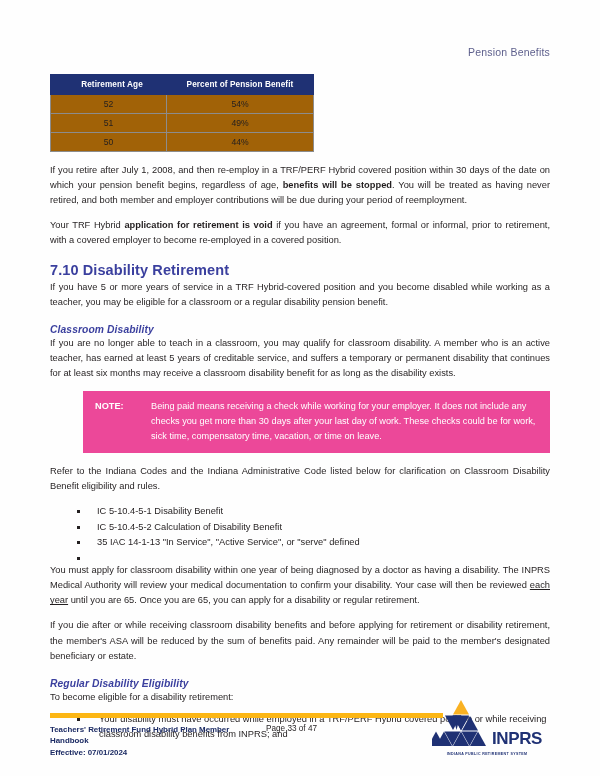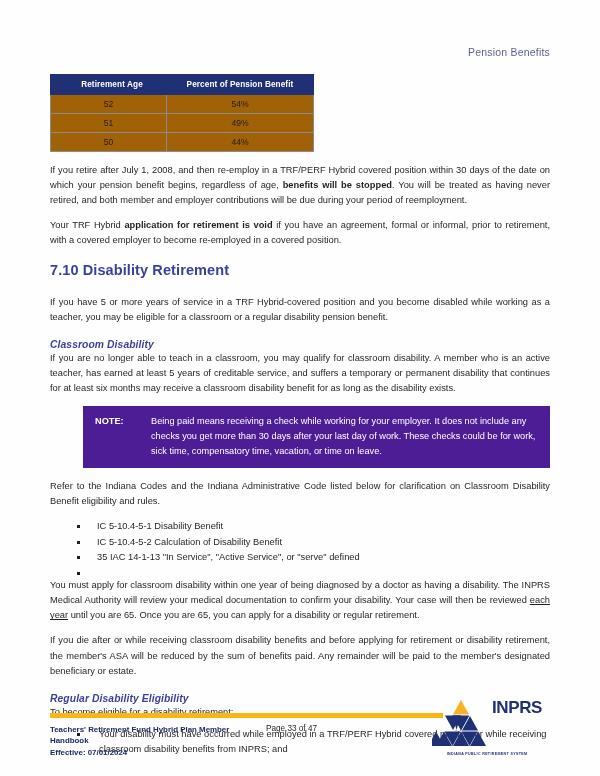--- a/index.html
+++ b/index.html
@@ -76,35 +76,35 @@
     color: #231f20;
   }
   p.body b { font-weight: bold; }
   p.body u { text-decoration: underline; }
 
   
   h2.section-title {
     font-size: 14.5px;
     color: #3a3f9e;
     font-weight: bold;
-    margin: 14px 0 17px 0;
+    margin: 14px 0 2px 0;
     letter-spacing: 0.1px;
   }
   h3.sub-title {
     font-size: 10.3px;
     color: #3a3f9e;
     font-weight: bold;
     margin: 14px 0 1px 0;
     letter-spacing: 0.1px;
     font-style: italic;
   }
 
   
   .note-box {
-    background: #4c1d95;
+    background: #ec4899;
     color: #ffffff;
     margin: 9px 0 11px 33px;
     width: 467px;
     box-sizing: border-box;
     padding: 8px 12px 9px 12px;
     display: flex;
     gap: 0px;
   }
   .note-label {
     font-size: 9.2px;
@@ -176,20 +176,21 @@
   }
   .logo-wrap {
     position: absolute;
     right: 8px;
     bottom: 2px;
     width: 110px;
     text-align: center;
   }
   .logo-main {
     display: flex;
+    align-items: flex-end;
     justify-content: center;
     gap: 2px;
   }
   .logo-word {
     font-size: 17px;
     font-weight: bold;
     letter-spacing: -0.4px;
     line-height: 1;
     padding-bottom: 2px;
   }

